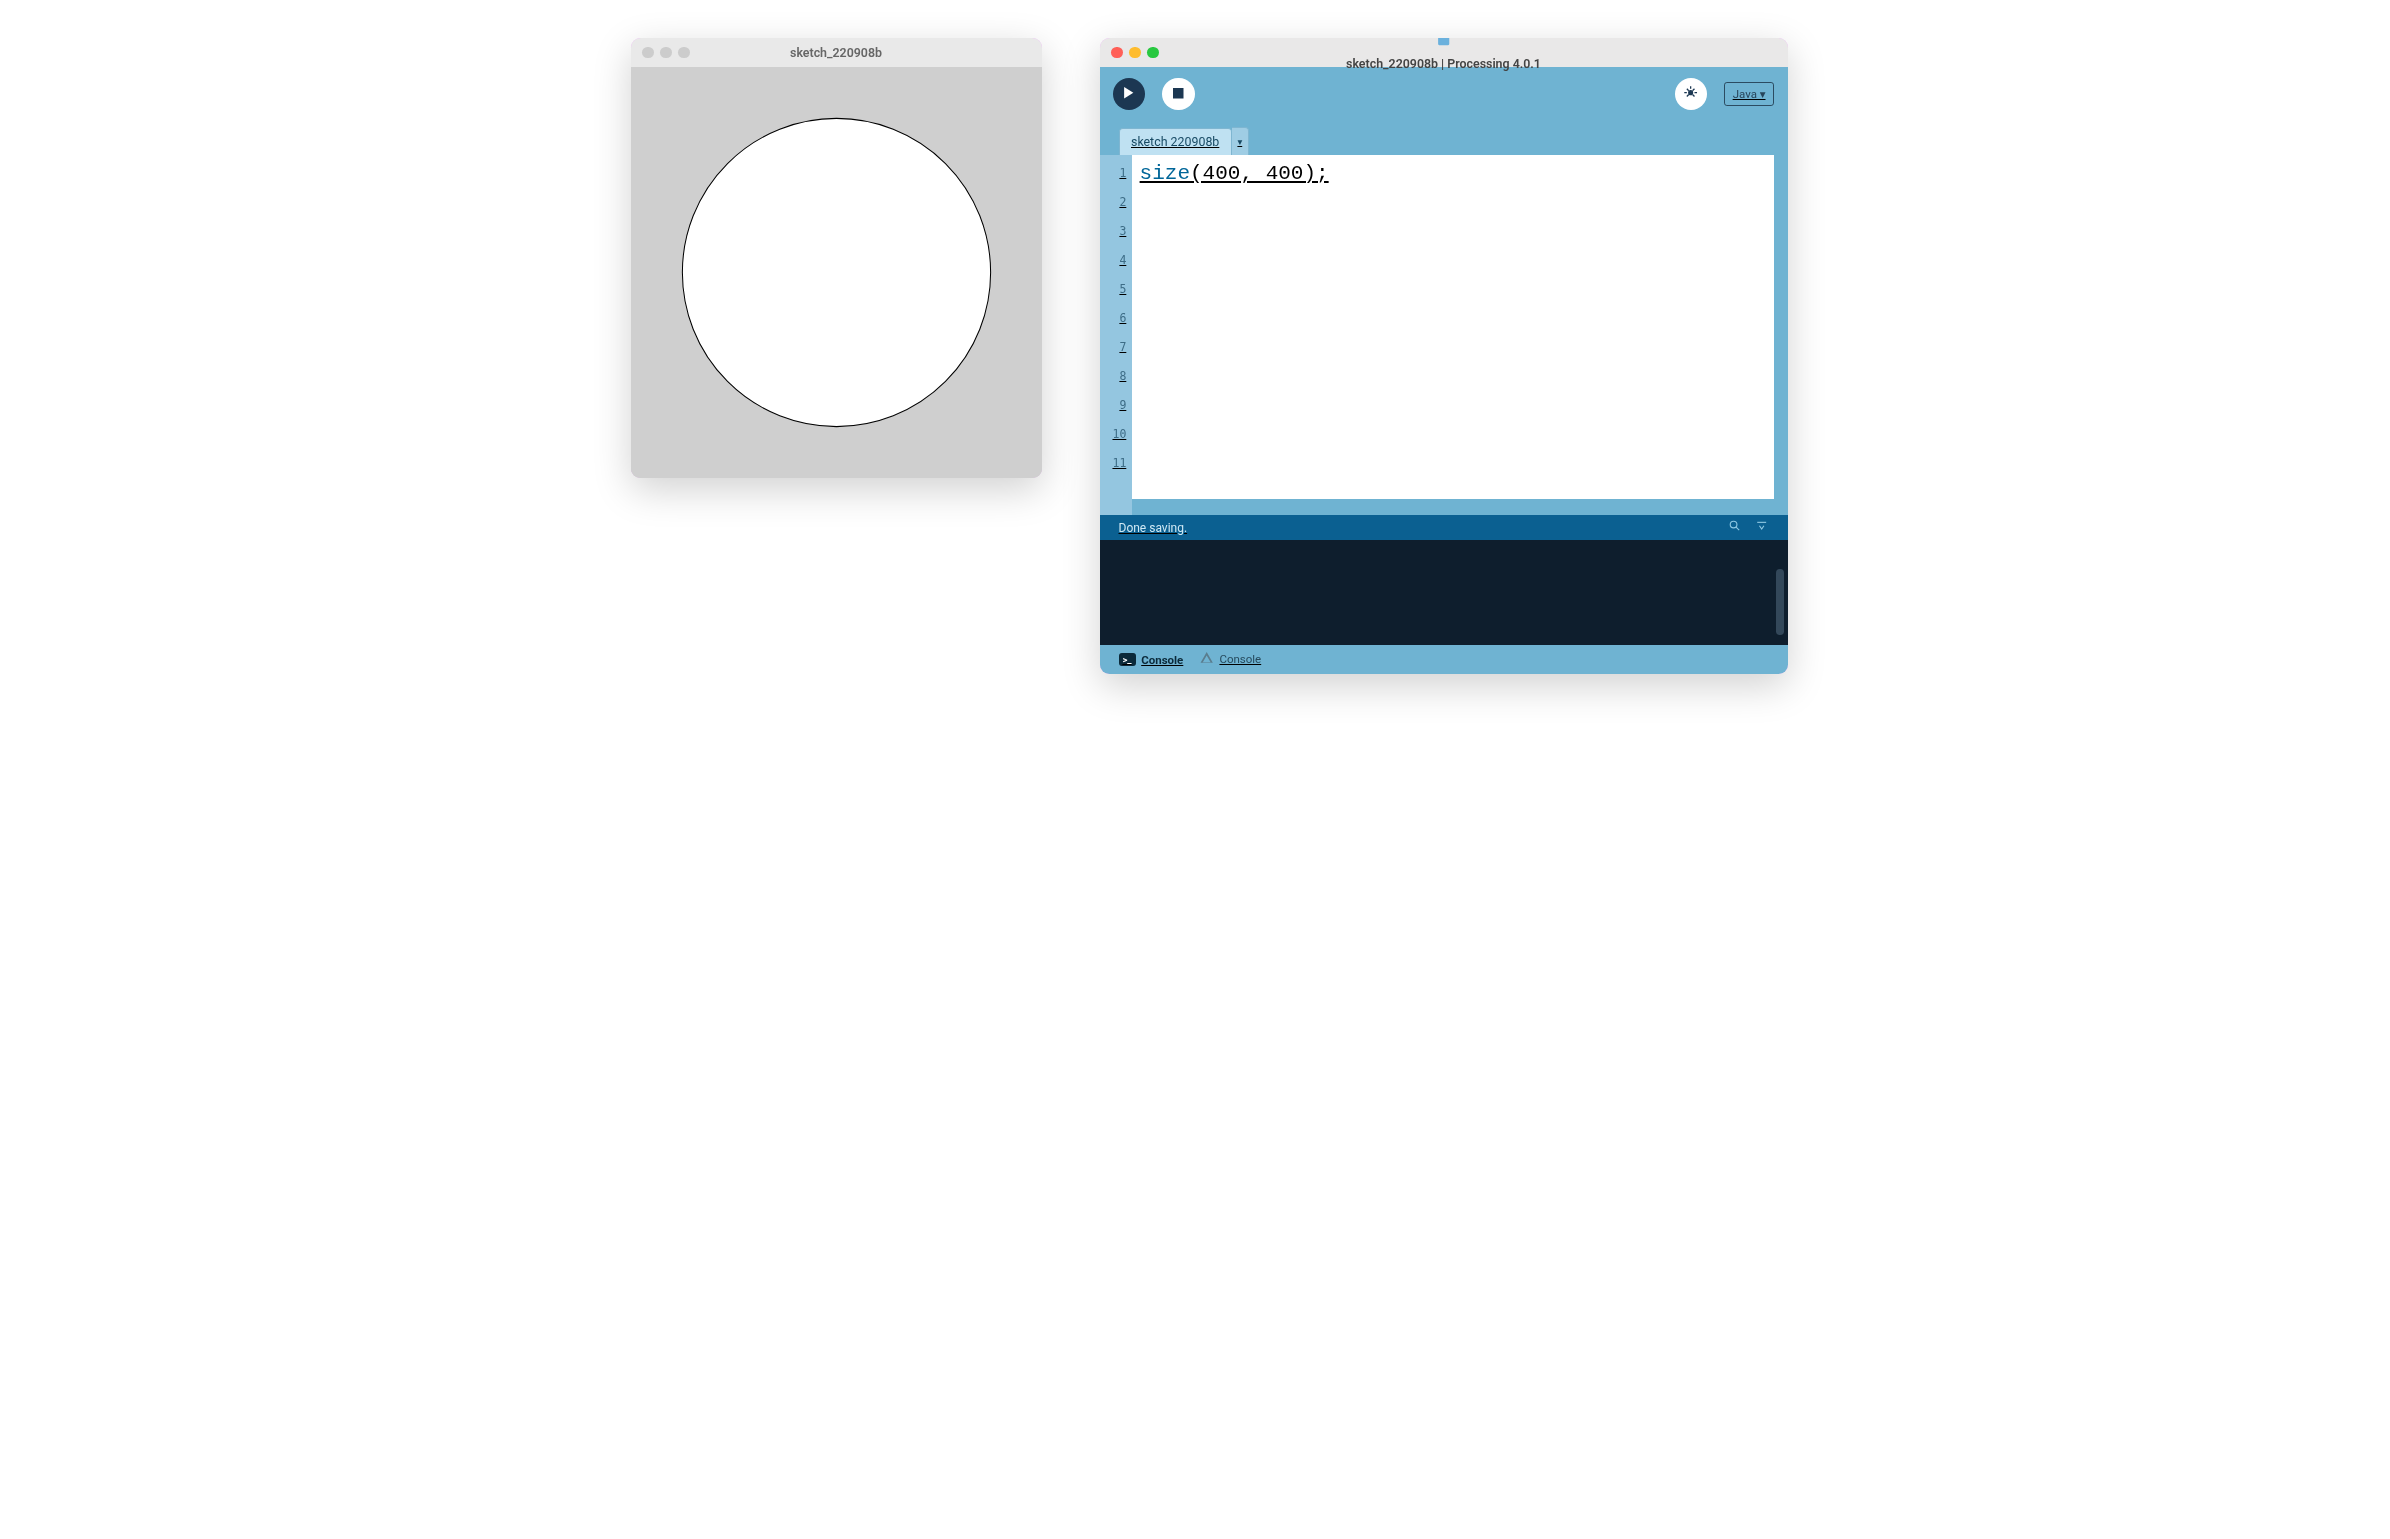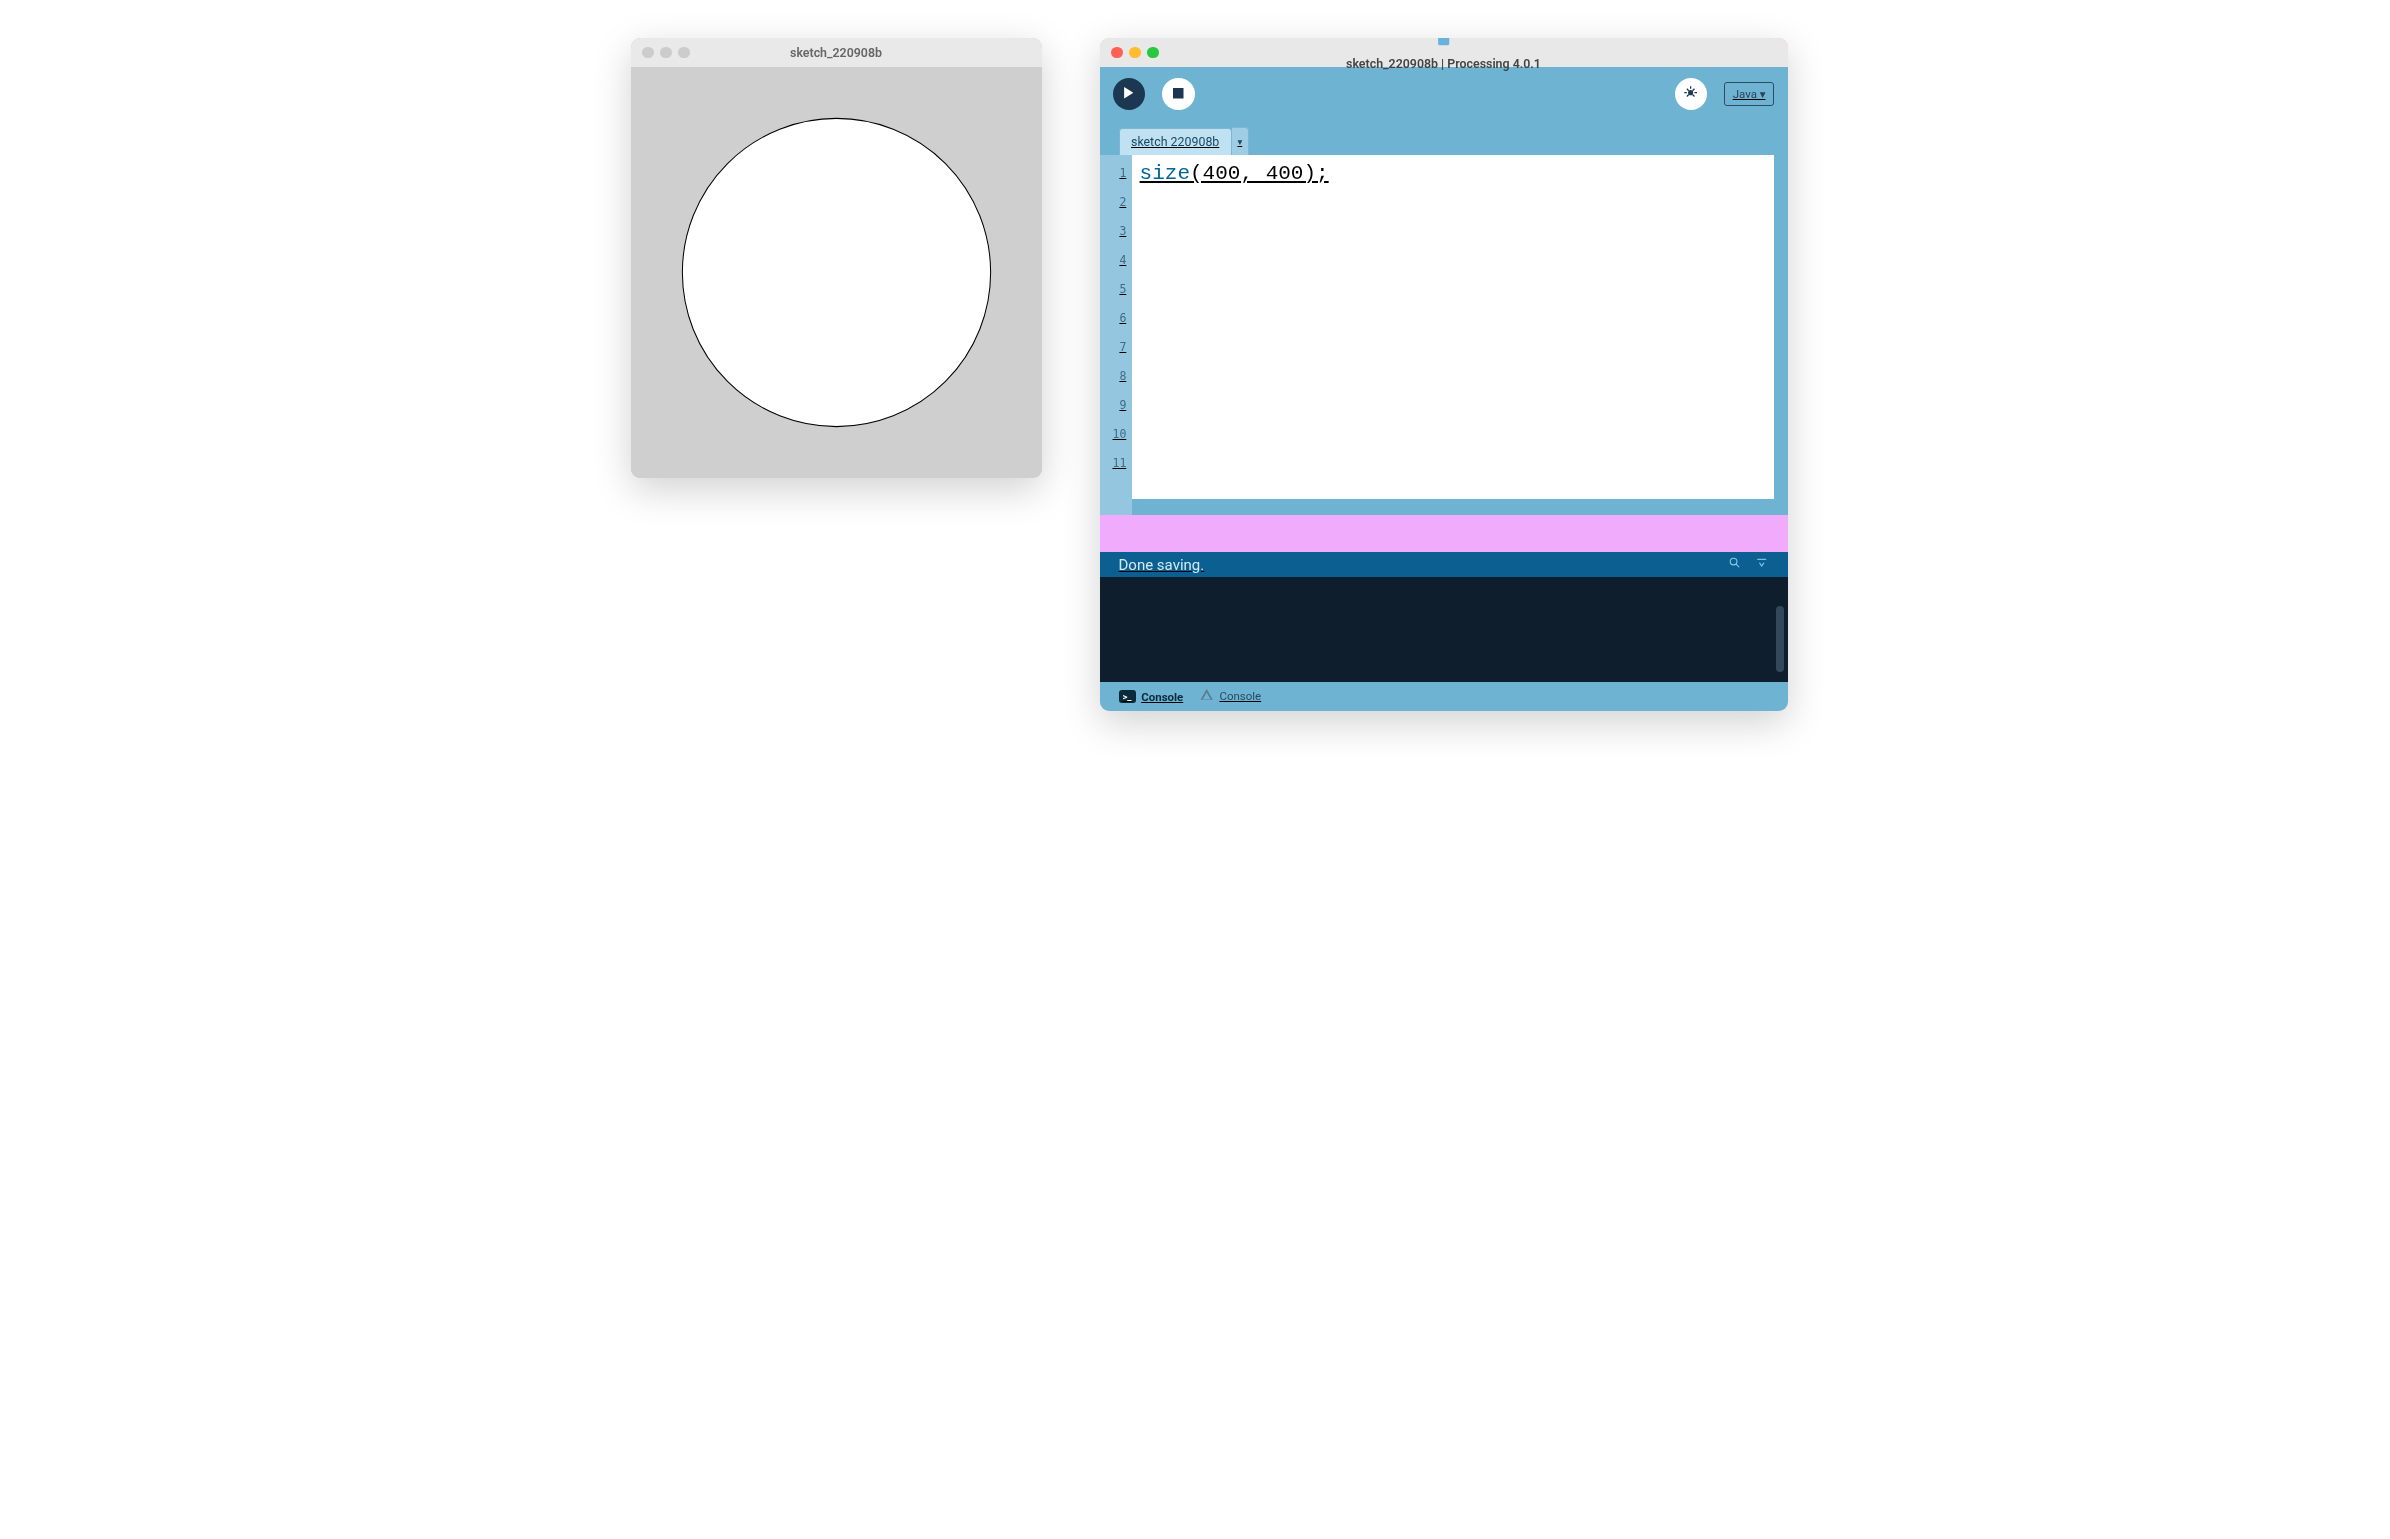--- a/index.html
+++ b/index.html
@@ -187,26 +187,25 @@
   .code .kw { color: var(--code-keyword); }
   .code .hl { background: var(--line-hl); position:relative;}
   .cursor {
     display:inline-block;width:1px;height:21px;background:#000;
     vertical-align:middle;
   }
 
   .status-bar {
     background: var(--blue-dark);
     color: #d0e9f5;
-    font-size:15px;
+    font-size:12px;
     display:flex;
     align-items:center;
     padding: 0 19px;
     height: 25px;
-    margin-top: 37px;
   }
   .status-bar .right { margin-left:auto; display:flex; gap:13.4px; color:#8fc8e3;}
   .console {
     background: #0e1e2d;
     height: 105px;
     position:relative;
   }
   .console .scroll-thumb {
     position:absolute; right:3.8px; top:29px; bottom:9.6px; width:7.6px;
     background:#33485a; border-radius:3.8px;

